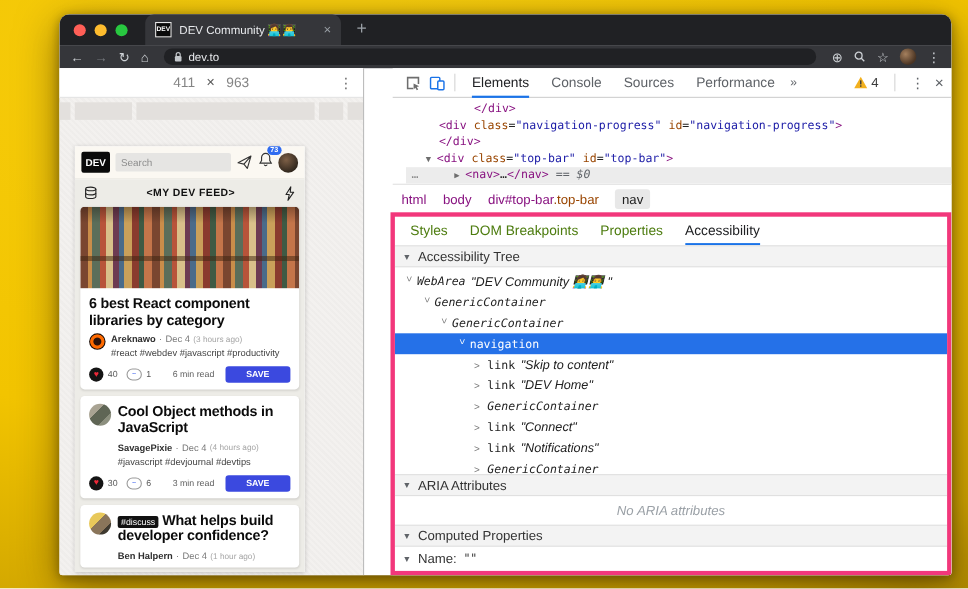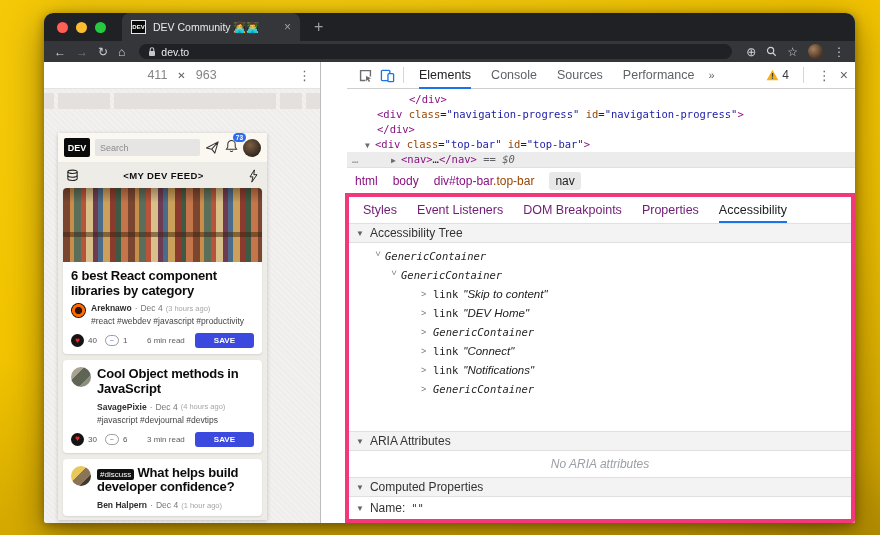--- a/index.html
+++ b/index.html
@@ -1,19 +1,19 @@
 <!DOCTYPE html>
 <html><head>
 <meta charset="utf-8">
 <style>
   * { margin:0; padding:0; box-sizing:border-box; }
   html,body { width:880px; height:535px; overflow:hidden; font-family:"Liberation Sans",sans-serif; }
   .stage { position:relative; width:880px; height:535px;
     background:radial-gradient(130% 130% at 35% 12%, #F8CF10 0%, #F2C400 50%, #D1A600 75%, #8A6B00 96%, #6e5500 100%); }
-  .window { position:absolute; left:44px; top:13px; width:811px; height:510px;
+  .window { position:absolute; left:54px; top:13px; width:811px; height:510px;
     border-radius:9px 9px 3px 3px; overflow:hidden; background:#fff;
     box-shadow:0 10px 38px rgba(55,35,0,.55), 0 2px 10px rgba(0,0,0,.35); }
 
   
   .tabbar { height:28px; background:#202124; display:flex; align-items:center; }
   .traffic { display:flex; gap:8px; margin-left:13px; }
   .tl { width:11px; height:11px; border-radius:50%; }
   .tl.r { background:#FF5F57; } .tl.y { background:#FEBC2E; } .tl.g { background:#28C840; }
   .tab { margin-left:16px; height:28px; width:178px; background:#35363A; border-radius:8px 8px 0 0;
     display:flex; align-items:center; padding:0 9px; }
@@ -114,38 +114,38 @@
   .dt-tab { margin:0 10px; font-size:12.5px; color:#5F6368; height:27px; display:flex; align-items:center;
     border-bottom:2px solid transparent; padding-top:2px; }
   .dt-tab.active { color:#202124; border-bottom-color:#1A73E8; }
   .chev { color:#5F6368; font-size:11px; margin:0 4px; }
   .dt-right { margin-left:auto; display:flex; align-items:center; gap:9px; }
   .warn { display:flex; align-items:center; gap:3px; font-size:12px; color:#3c3c3c; }
   .gdots { color:#5F6368; font-size:13px; }
   .gclose { color:#5F6368; font-size:14px; }
 
   .dt-code { height:78px; flex:none; font-family:"DejaVu Sans Mono",monospace; font-size:10.5px;
-    line-height:15px; padding-top:3px; overflow:hidden; }
+    line-height:15px; padding-top:3px; overflow:hidden;margin-left:12px; }
   .code-line { height:15px; white-space:pre; position:relative; }
   .code-line.selected { background:#ECECEC; }
   .gutter { position:absolute; left:5px; color:#8a8a8a; }
   .tree-arrow { color:#6E6E6E; font-size:8px; display:inline-block; width:10px; }
   .c-tag { color:#881280; } .c-attr { color:#994500; } .c-val { color:#1A1AA6; }
   .c-plain { color:#222; } .c-dim { color:#5F6368; font-style:italic; }
 
   .dt-crumbs { height:26px; border-top:1px solid #E0E0E0; display:flex; align-items:center; gap:15px;
     padding:0 8px; font-size:12px; flex:none; background:#fff; }
   .crumb { white-space:nowrap; }
   .crumb.selected { background:#E8E8E8; border-radius:3px; padding:2px 6px; }
   .b-purple { color:#881280; } .b-orange { color:#994500; } .b-plain { color:#222; }
 
   .dt-panel { position:absolute; top:131px; left:-2px; right:0; bottom:0; border:4px solid #F2377B;
     background:#fff; display:flex; flex-direction:column; overflow:hidden; }
   .panel-tabs { height:26px; display:flex; align-items:center; padding:0 4px; flex:none; }
-  .p-tab { margin:0 10px; font-size:12.5px; color:#701a75; height:26px; display:flex; align-items:center;
+  .p-tab { margin:0 10px; font-size:12.5px; color:#4d7c0f; height:26px; display:flex; align-items:center;
     border-bottom:2px solid transparent; padding-top:2px; }
   .p-tab.active { color:#202124; border-bottom-color:#1A73E8; }
   .sec-hdr { height:20px; background:#F3F3F3; border-top:1px solid #E0E0E0; border-bottom:1px solid #E0E0E0;
     display:flex; align-items:center; gap:6px; padding:0 7px; font-size:12px; color:#333; flex:none; }
   .tri { font-size:8px; color:#5F6368; }
   .ax-tree { flex:1; padding-top:3px; font-family:"DejaVu Sans Mono",monospace; font-size:10.5px; overflow:hidden; }
   .ax-row { height:19px; display:flex; align-items:center; color:#222; }
   .ax-row.selected { background:#2571E8; color:#fff; }
   .ax-row.selected .ax-arrow { color:#fff; }
   .ax-arrow { display:inline-block; width:12px; color:#757575; font-size:9px; flex:none;
@@ -375,38 +375,46 @@
         <div class="dt-crumbs" id="crumbs">
             <span class="crumb"><span class="b-purple">html</span></span>
             <span class="crumb"><span class="b-purple">body</span></span>
             <span class="crumb"><span class="b-purple">div#top-bar</span><span class="b-orange">.top-bar</span></span>
             <span class="crumb selected"><span class="b-plain">nav</span></span>
           </div>
 
         <div class="dt-panel">
           <div class="panel-tabs" id="ptabs">
               <span class="p-tab">Styles</span>
-              <span class="p-tab">Event Listeners</span>
               <span class="p-tab">DOM Breakpoints</span>
               <span class="p-tab">Properties</span>
               <span class="p-tab active">Accessibility</span>
             </div>
 
           <div class="sec-hdr">
             <span class="tri">▼</span>
             <span>Accessibility Tree</span>
           </div>
           <div class="ax-tree" id="axtree">
+              <div class="ax-row" style="padding-left: 8px;">
+                <span class="ax-arrow exp">&gt;</span>
+                <span class="ax-role italic">WebArea</span>
+                <span class="ax-name">"DEV Community 👩‍💻👨‍💻 "</span>
+              </div>
               <div class="ax-row" style="padding-left: 24px;">
                 <span class="ax-arrow exp">&gt;</span>
                 <span class="ax-role italic">GenericContainer</span>
               </div>
               <div class="ax-row" style="padding-left: 40px;">
                 <span class="ax-arrow exp">&gt;</span>
                 <span class="ax-role italic">GenericContainer</span>
+              </div>
+              <div class="ax-row selected" style="padding-left: 56px;">
+                <span class="ax-arrow exp">&gt;</span>
+                <span class="ax-role">navigation</span>
               </div>
               <div class="ax-row" style="padding-left: 72px;">
                 <span class="ax-arrow">&gt;</span>
                 <span class="ax-role">link</span>
                 <span class="ax-name">"Skip to content"</span>
               </div>
               <div class="ax-row" style="padding-left: 72px;">
                 <span class="ax-arrow">&gt;</span>
                 <span class="ax-role">link</span>
                 <span class="ax-name">"DEV Home"</span>

